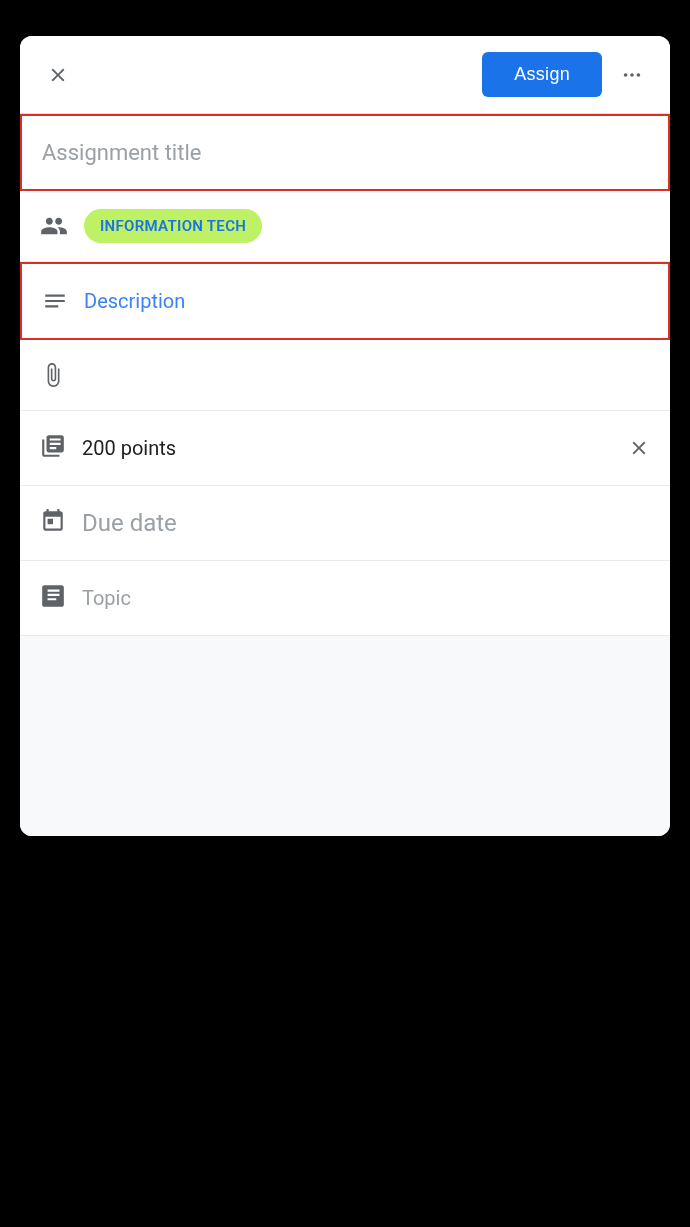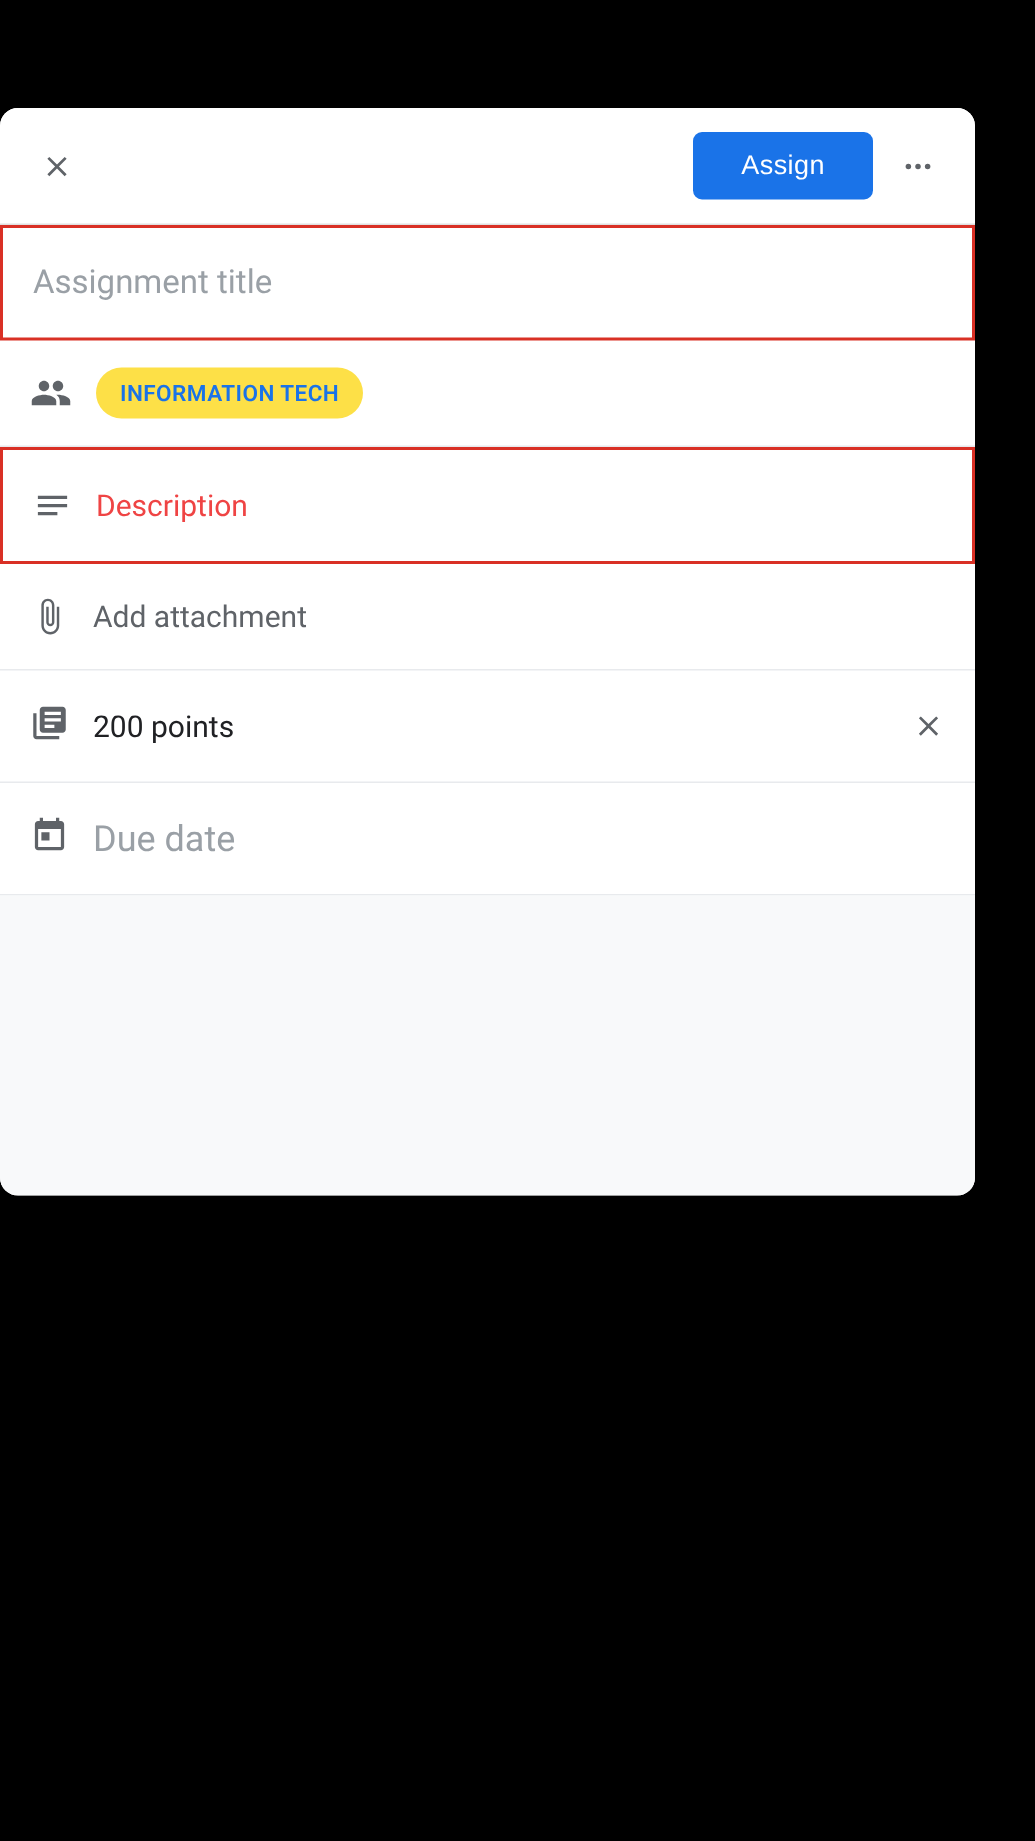--- a/index.html
+++ b/index.html
@@ -16,21 +16,22 @@
       min-height: 1227px;
       font-family: 'Roboto', Arial, sans-serif;
     }
 
     .phone-container {
       width: 690px;
       min-height: 1227px;
       background: #000;
       display: flex;
       flex-direction: column;
-      padding-top: 72px;
+      align-items: center;
+      padding-top: 36px;
     }
 
     .app-sheet {
       width: 650px;
       background: #fff;
       border-radius: 12px;
       overflow: hidden;
       box-shadow: 0 2px 12px rgba(0,0,0,0.15);
     }
 
@@ -136,21 +137,21 @@
       fill: #5f6368;
     }
 
     .chips-container {
       display: flex;
       gap: 10px;
       flex-wrap: wrap;
     }
 
     .chip {
-      background: #fde047;
+      background: #bef264;
       color: #1a73e8;
       border-radius: 20px;
       padding: 8px 16px;
       font-size: 15px;
       font-weight: 600;
       cursor: pointer;
       letter-spacing: 0.3px;
     }
 
     
@@ -170,21 +171,21 @@
     }
 
     .desc-icon svg {
       width: 26px;
       height: 26px;
       fill: #5f6368;
     }
 
     .desc-placeholder {
       font-size: 20px;
-      color: #ef4444;
+      color: #3b82f6;
       font-family: inherit;
     }
 
     
     .attachment-row {
       display: flex;
       align-items: center;
       padding: 22px 20px;
       border-bottom: 1px solid #e8eaed;
       gap: 16px;
@@ -340,21 +341,20 @@
       </div>
       <span class="desc-placeholder">Description</span>
     </div>
 
     <div class="attachment-row">
       <div class="attachment-icon">
         <svg viewBox="0 0 24 24">
           <path d="M16.5 6v11.5c0 2.21-1.79 4-4 4s-4-1.79-4-4V5c0-1.38 1.12-2.5 2.5-2.5s2.5 1.12 2.5 2.5v10.5c0 .55-.45 1-1 1s-1-.45-1-1V6H10v9.5c0 1.38 1.12 2.5 2.5 2.5s2.5-1.12 2.5-2.5V5c0-2.21-1.79-4-4-4S7 2.79 7 5v12.5c0 3.04 2.46 5.5 5.5 5.5s5.5-2.46 5.5-5.5V6h-1.5z"></path>
         </svg>
       </div>
-      <span class="attachment-label">Add attachment</span>
     </div>
 
     <div class="points-row">
       <div class="points-icon">
         <svg viewBox="0 0 24 24" width="26" height="26" fill="#5f6368">
           <path d="M4 6H2v14c0 1.1.9 2 2 2h14v-2H4V6zm16-4H8c-1.1 0-2 .9-2 2v12c0 1.1.9 2 2 2h12c1.1 0 2-.9 2-2V4c0-1.1-.9-2-2-2zm-1 9H9V9h10v2zm-4 4H9v-2h6v2zm4-8H9V5h10v2z"></path>
         </svg>
       </div>
       <span class="points-label">200 points</span>
       <button class="points-clear">
@@ -366,17 +366,25 @@
 
     <div class="due-date-row">
       <div class="due-date-icon">
         <svg viewBox="0 0 24 24" width="26" height="26" fill="#5f6368">
           <path d="M19 3h-1V1h-2v2H8V1H6v2H5c-1.11 0-1.99.9-1.99 2L3 19c0 1.1.89 2 2 2h14c1.1 0 2-.9 2-2V5c0-1.1-.9-2-2-2zm0 16H5V8h14v11zM7 10h5v5H7z"></path>
         </svg>
       </div>
       <span class="due-date-label">Due date</span>
     </div>
 
+    <div class="topic-row">
+      <div class="topic-icon">
+        <svg viewBox="0 0 24 24" width="26" height="26" fill="#5f6368">
+          <path d="M20 2H4c-1.1 0-2 .9-2 2v16c0 1.1.9 2 2 2h16c1.1 0 2-.9 2-2V4c0-1.1-.9-2-2-2zm-5 14H7v-2h8v2zm3-4H7v-2h11v2zm0-4H7V6h11v2z"></path>
+        </svg>
+      </div>
+      <span class="topic-label">Topic</span>
+    </div>
 
     <div class="bottom-space"></div>
 
   </div>
 </div>
 
 </body></html>

